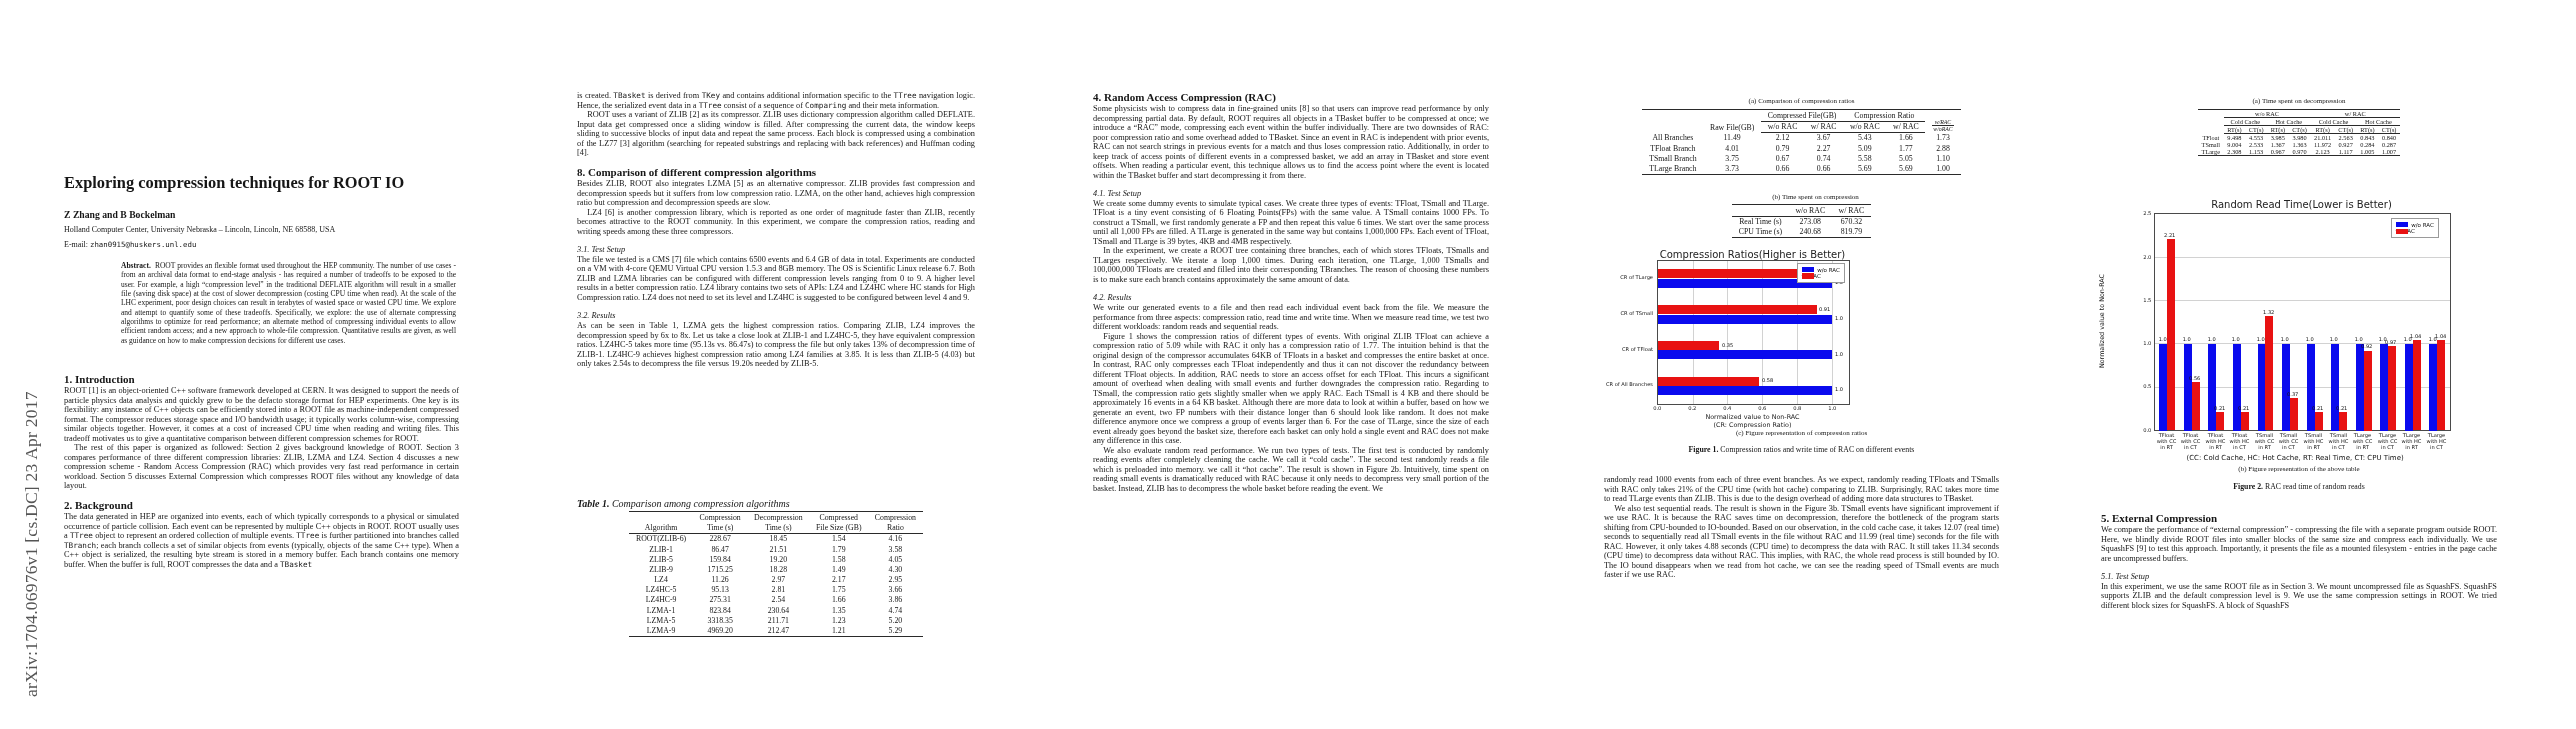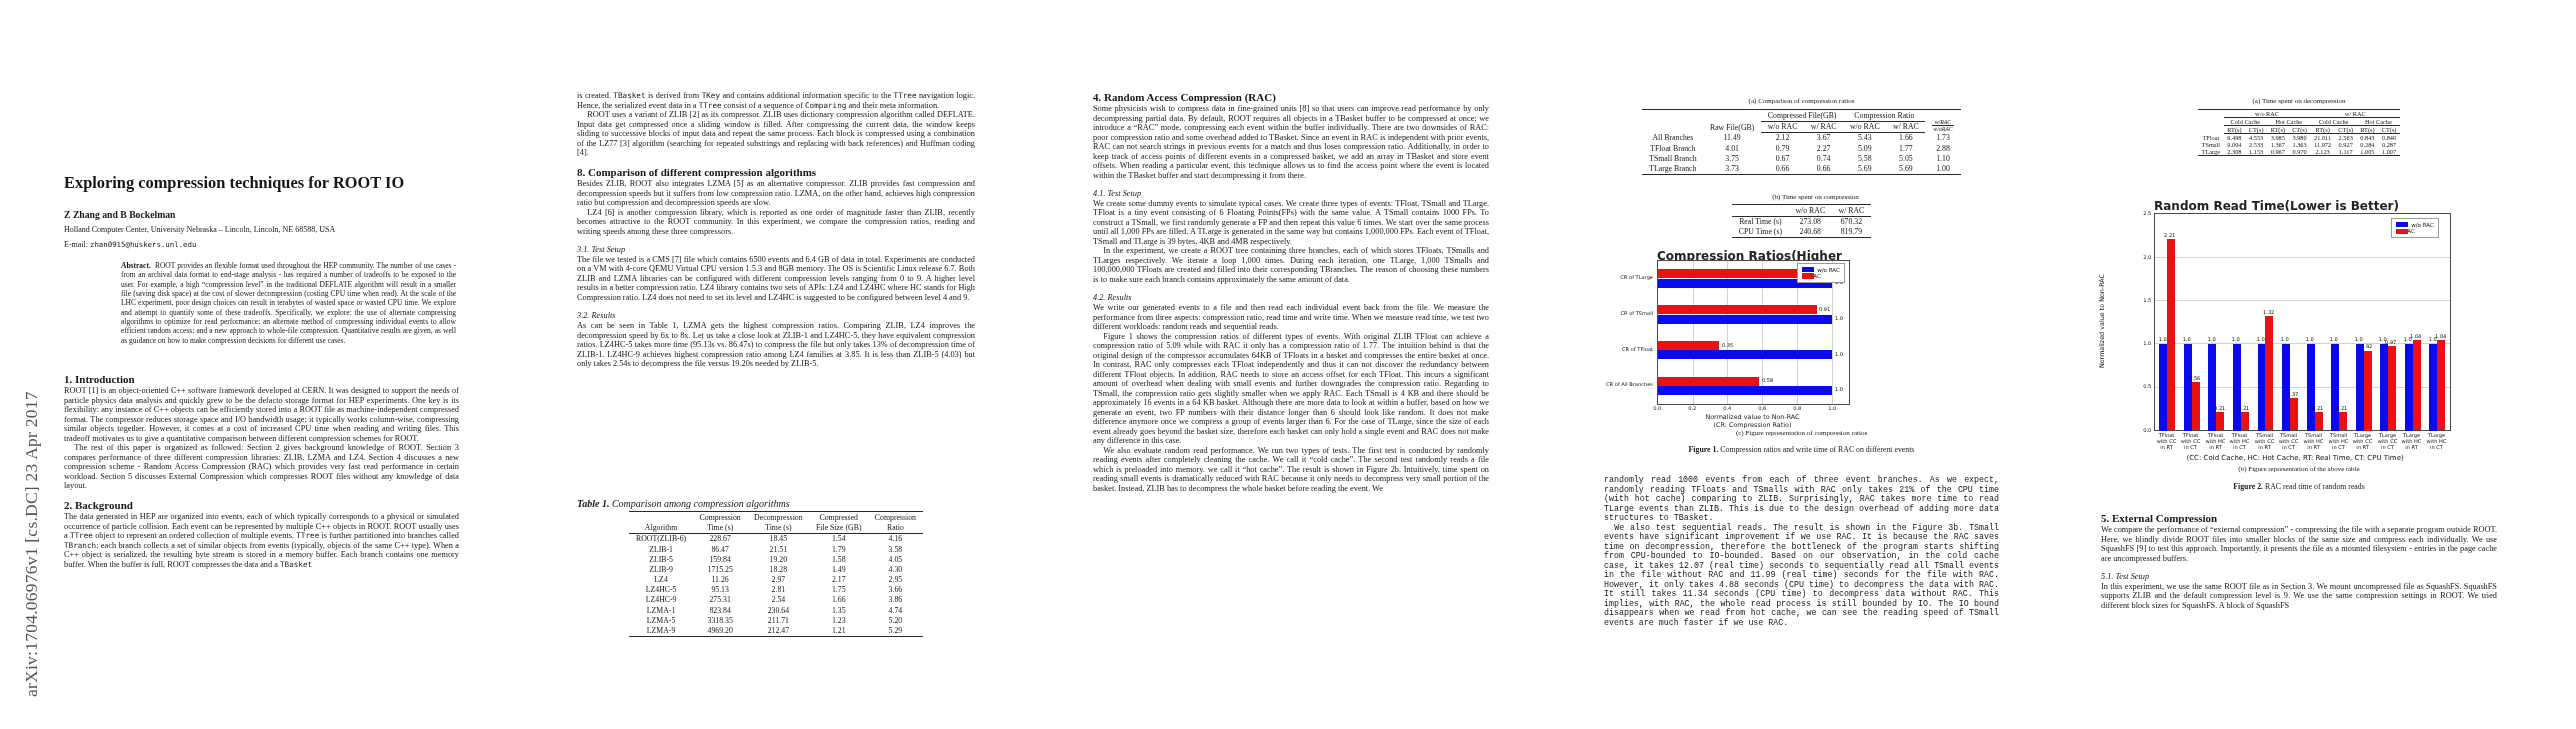--- a/index.html
+++ b/index.html
@@ -51,38 +51,38 @@
   .t1-wrap{position:absolute;left:62px;top:498px;width:398px;}
 
   
   #page4 .cap-a{position:absolute;left:58px;top:97px;width:395px;}
   #page4 .tbl-a-wrap{position:absolute;left:58px;top:107px;width:395px;}
   #page4 .cap-b{position:absolute;left:72px;top:193px;width:395px;}
   #page4 .tbl-b-wrap{position:absolute;left:58px;top:202px;width:395px;}
   #page4 .chartc-wrap{position:absolute;left:58px;top:245px;width:395px;height:182px;}
   #page4 .cap-c{position:absolute;left:58px;top:429px;width:395px;}
   #page4 .fig1-cap{position:absolute;left:58px;top:445px;width:395px;}
-  #page4 .p4-text{position:absolute;left:58px;top:475px;width:395px;font-family:Liberation Mono, monospace;}
+  #page4 .p4-text{position:absolute;left:58px;top:475px;width:395px;}
 
   
   #page5 .cap-a{position:absolute;left:40px;top:97px;width:396px;}
   #page5 .tbl-a-wrap{position:absolute;left:40px;top:107px;width:396px;}
   #page5 .chartb-wrap{position:absolute;left:40px;top:197px;width:396px;height:266px;}
   #page5 .cap-b{position:absolute;left:40px;top:465px;width:396px;}
   #page5 .fig2-cap{position:absolute;left:40px;top:482px;width:396px;}
   #page5 .p5-text{position:absolute;left:40px;top:512px;width:396px;}
 
   
   .chart{font-family:"DejaVu Sans","Liberation Sans",sans-serif;color:#111;}
   .chart .plot{position:absolute;border:0.6px solid #4a4a4a;background:#fff;}
   .chart .grid-v{position:absolute;top:0;bottom:0;width:0.6px;background:#d2d2d2;}
   .chart .grid-h{position:absolute;left:0;right:0;height:0.6px;background:#d2d2d2;}
   .chart .bar{position:absolute;}
   .chart .bar.hatched{background-image:repeating-linear-gradient(45deg,rgba(0,0,0,.85) 0 0.8px,transparent 0.8px 4.3px);}
-  .chart .ctitle{position:absolute;text-align:left;font-size:12px;color:#222;font-weight:bold;}
+  .chart .ctitle{position:absolute;text-align:center;font-size:10px;color:#222;}
   .chart .tick{position:absolute;font-size:5.2px;color:#222;}
   .chart .blabel{position:absolute;font-size:5.1px;color:#111;white-space:nowrap;}
   .chart .catlabel{position:absolute;font-size:5.1px;color:#111;text-align:center;line-height:5.8px;}
   .chart .catlabel-h{position:absolute;font-size:5.1px;color:#111;text-align:right;white-space:nowrap;}
   .chart .xlabel{position:absolute;text-align:center;font-size:6.4px;line-height:8px;color:#222;}
   .chart .ylabel{position:absolute;width:182px;text-align:center;font-size:6.4px;transform:rotate(-90deg);}
   .chart .xnote{position:absolute;text-align:center;font-size:7px;color:#111;}
   .chart .legend{position:absolute;border:0.6px solid #9a9a9a;background:#fff;padding:2.4px 4.3px 1.8px 3.6px;}
   .chart .legend .lrow{display:flex;align-items:center;margin:0.6px 0;}
   .chart .legend .sw{width:12px;height:5.5px;margin-right:3.6px;flex:none;}

